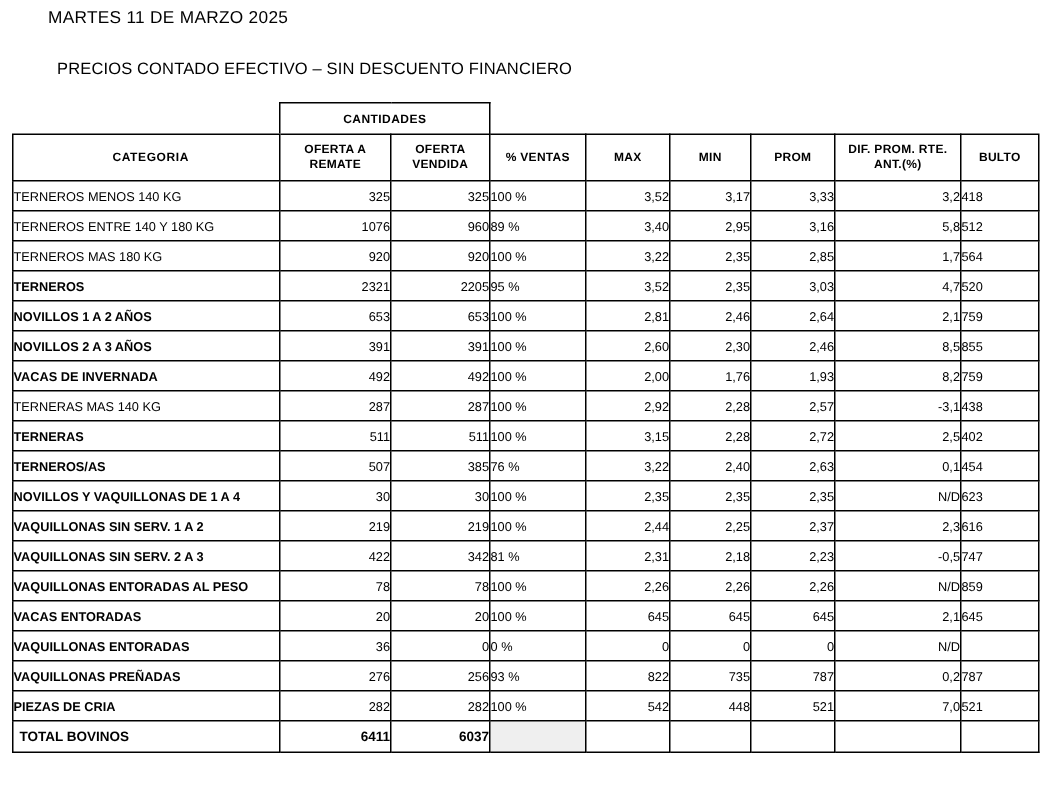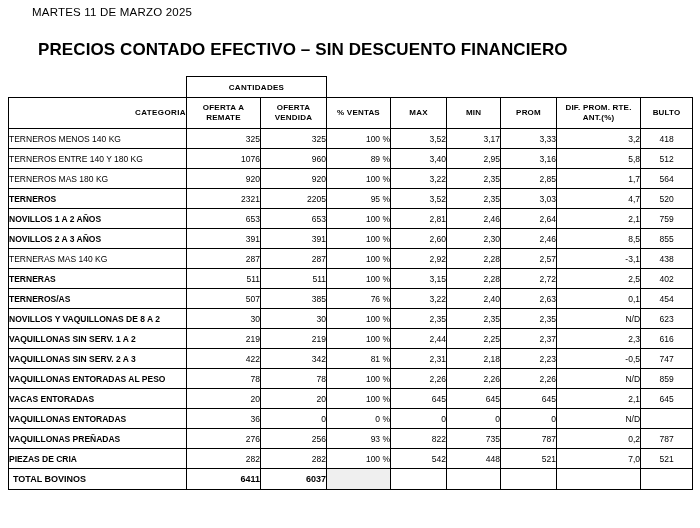--- a/index.html
+++ b/index.html
@@ -22,22 +22,22 @@
     padding: 0 8px;
   }
   .doc-date {
     font-size: 11.5px;
     font-weight: normal;
     letter-spacing: 0.2px;
     margin: 4px 0 0 24px;
     padding-top: 2px;
   }
   .doc-title {
-    font-size: 17px;
-    font-weight: bold;
+    font-size: 11px;
+    font-weight: normal;
     letter-spacing: 0.1px;
     margin: 22px 0 16px 30px;
   }
   table.price-table {
     border-collapse: collapse;
     width: 684px;
     margin: 0 auto;
     table-layout: fixed;
   }
   table.price-table td, table.price-table th {
@@ -56,21 +56,21 @@
   }
   .hdr-main td {
     height: 30px;
     font-size: 8px;
     font-weight: bold;
     text-align: center;
     line-height: 1.25;
     letter-spacing: 0.2px;
   }
   .hdr-main td.cat-head {
-    text-align: right;
+    text-align: center;
     padding-left: 6px;
     letter-spacing: 0.4px;
   }
   .hdr-top .nb-bottom { border-bottom: 1px solid #000; border-top: none; border-left: none; border-right: none;}
   
   tbody tr td {
     height: 19px;
     font-size: 8.5px;
   }
   td.cat {
@@ -80,25 +80,25 @@
     white-space: nowrap;
     overflow: hidden;
     margin-top: 24px;
   }
   td.cat.bold { font-weight: bold; }
   td.num {
     text-align: right;
     padding-right: 8px;
   }
   td.pct {
-    text-align: right;
+    text-align: left;
     padding-right: 16px;
   }
   td.bultoc {
-    text-align: center;
+    text-align: left;
     padding-right: 8px;
     margin-left: 24px;
   }
   tr.total td {
     height: 20px;
     font-weight: bold;
     font-size: 9px;
   }
   tr.total td.cat { padding-left: 4px; }
   td.shaded { background: #efefef; }
@@ -216,20 +216,31 @@
           <td class="num">391</td>
           <td class="num">391</td>
           <td class="pct">100 %</td>
           <td class="num">2,60</td>
           <td class="num">2,30</td>
           <td class="num">2,46</td>
           <td class="num">8,5</td>
           <td class="bultoc">855</td>
         </tr>
         <tr>
+          <td class="cat bold">VACAS  DE INVERNADA</td>
+          <td class="num">492</td>
+          <td class="num">492</td>
+          <td class="pct">100 %</td>
+          <td class="num">2,00</td>
+          <td class="num">1,76</td>
+          <td class="num">1,93</td>
+          <td class="num">8,2</td>
+          <td class="bultoc">759</td>
+        </tr>
+        <tr>
           <td class="cat">TERNERAS MAS 140 KG</td>
           <td class="num">287</td>
           <td class="num">287</td>
           <td class="pct">100 %</td>
           <td class="num">2,92</td>
           <td class="num">2,28</td>
           <td class="num">2,57</td>
           <td class="num">-3,1</td>
           <td class="bultoc">438</td>
         </tr>
@@ -249,21 +260,21 @@
           <td class="num">507</td>
           <td class="num">385</td>
           <td class="pct">76 %</td>
           <td class="num">3,22</td>
           <td class="num">2,40</td>
           <td class="num">2,63</td>
           <td class="num">0,1</td>
           <td class="bultoc">454</td>
         </tr>
         <tr>
-          <td class="cat bold">NOVILLOS Y VAQUILLONAS DE 8 A 2</td>
+          <td class="cat bold">NOVILLOS Y VAQUILLONAS DE 1 A 4</td>
           <td class="num">30</td>
           <td class="num">30</td>
           <td class="pct">100 %</td>
           <td class="num">2,35</td>
           <td class="num">2,35</td>
           <td class="num">2,35</td>
           <td class="num">N/D</td>
           <td class="bultoc">623</td>
         </tr>
         <tr>

